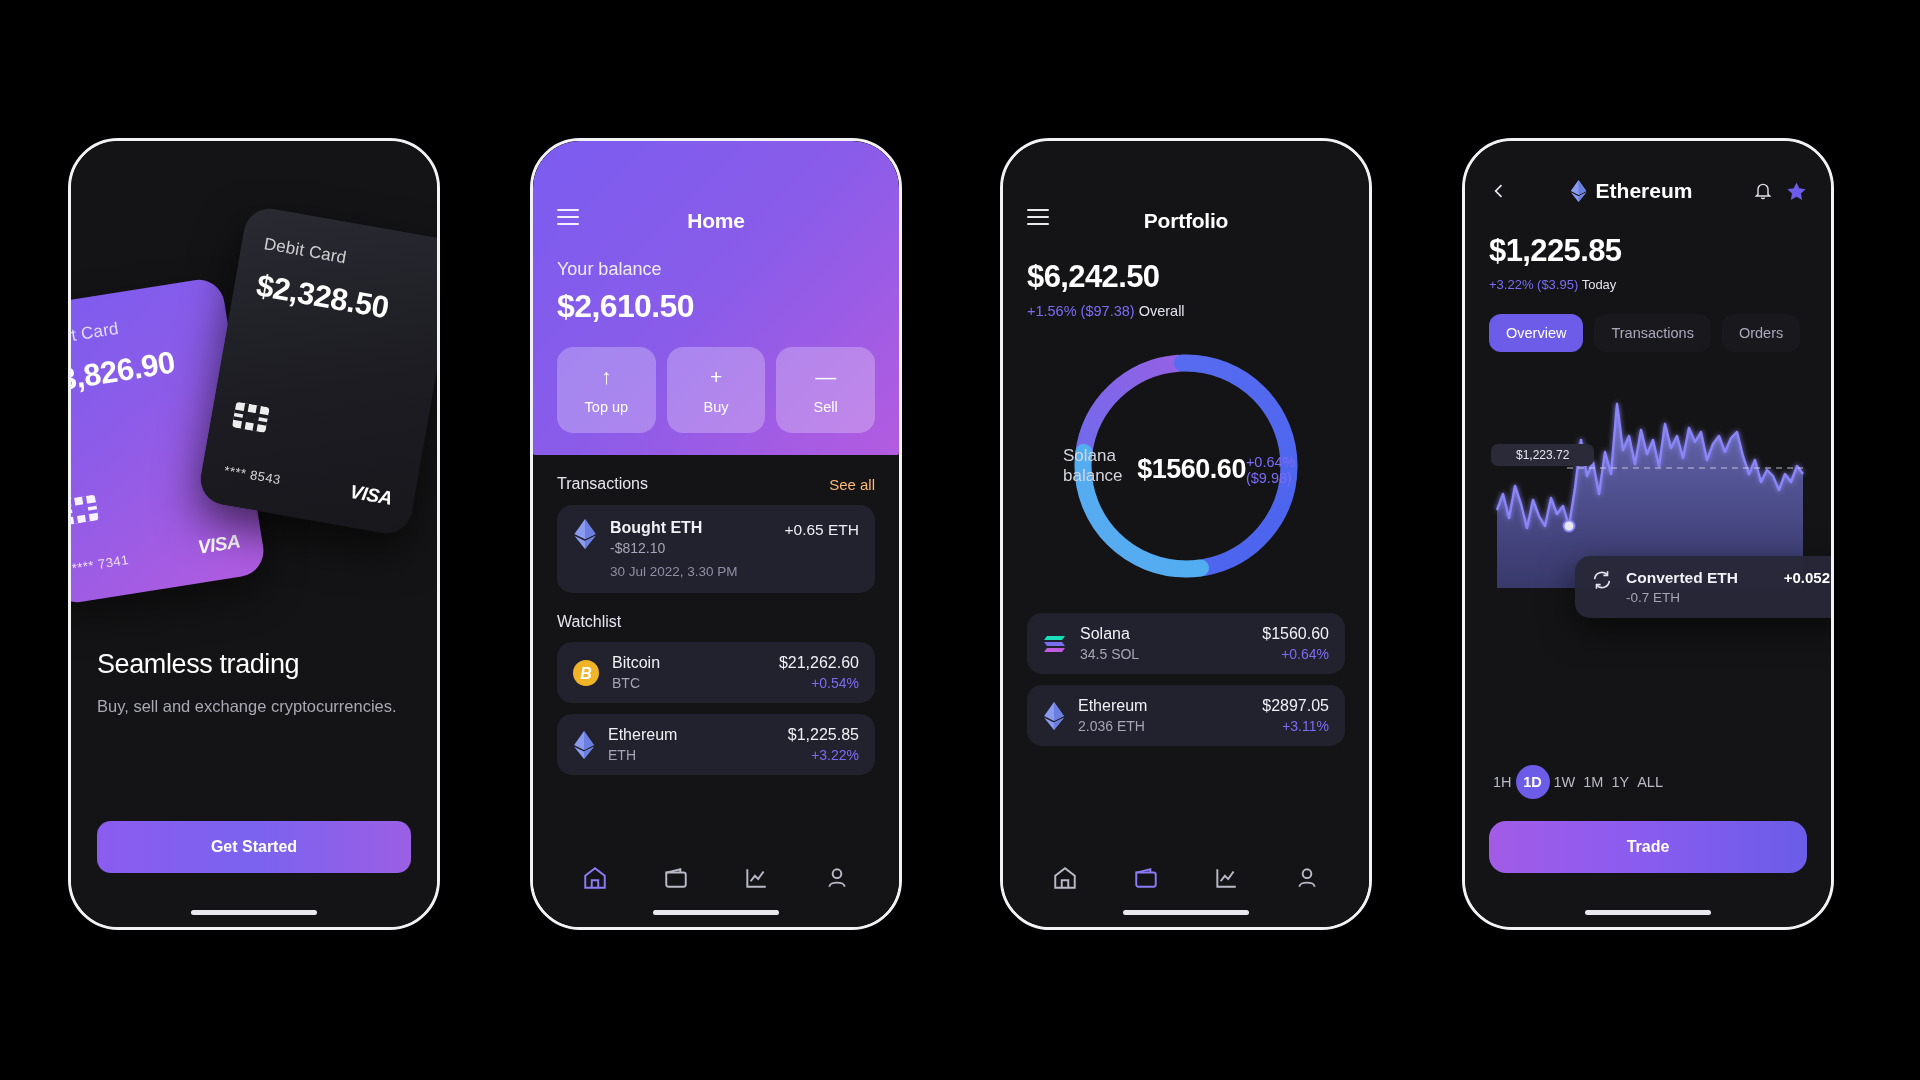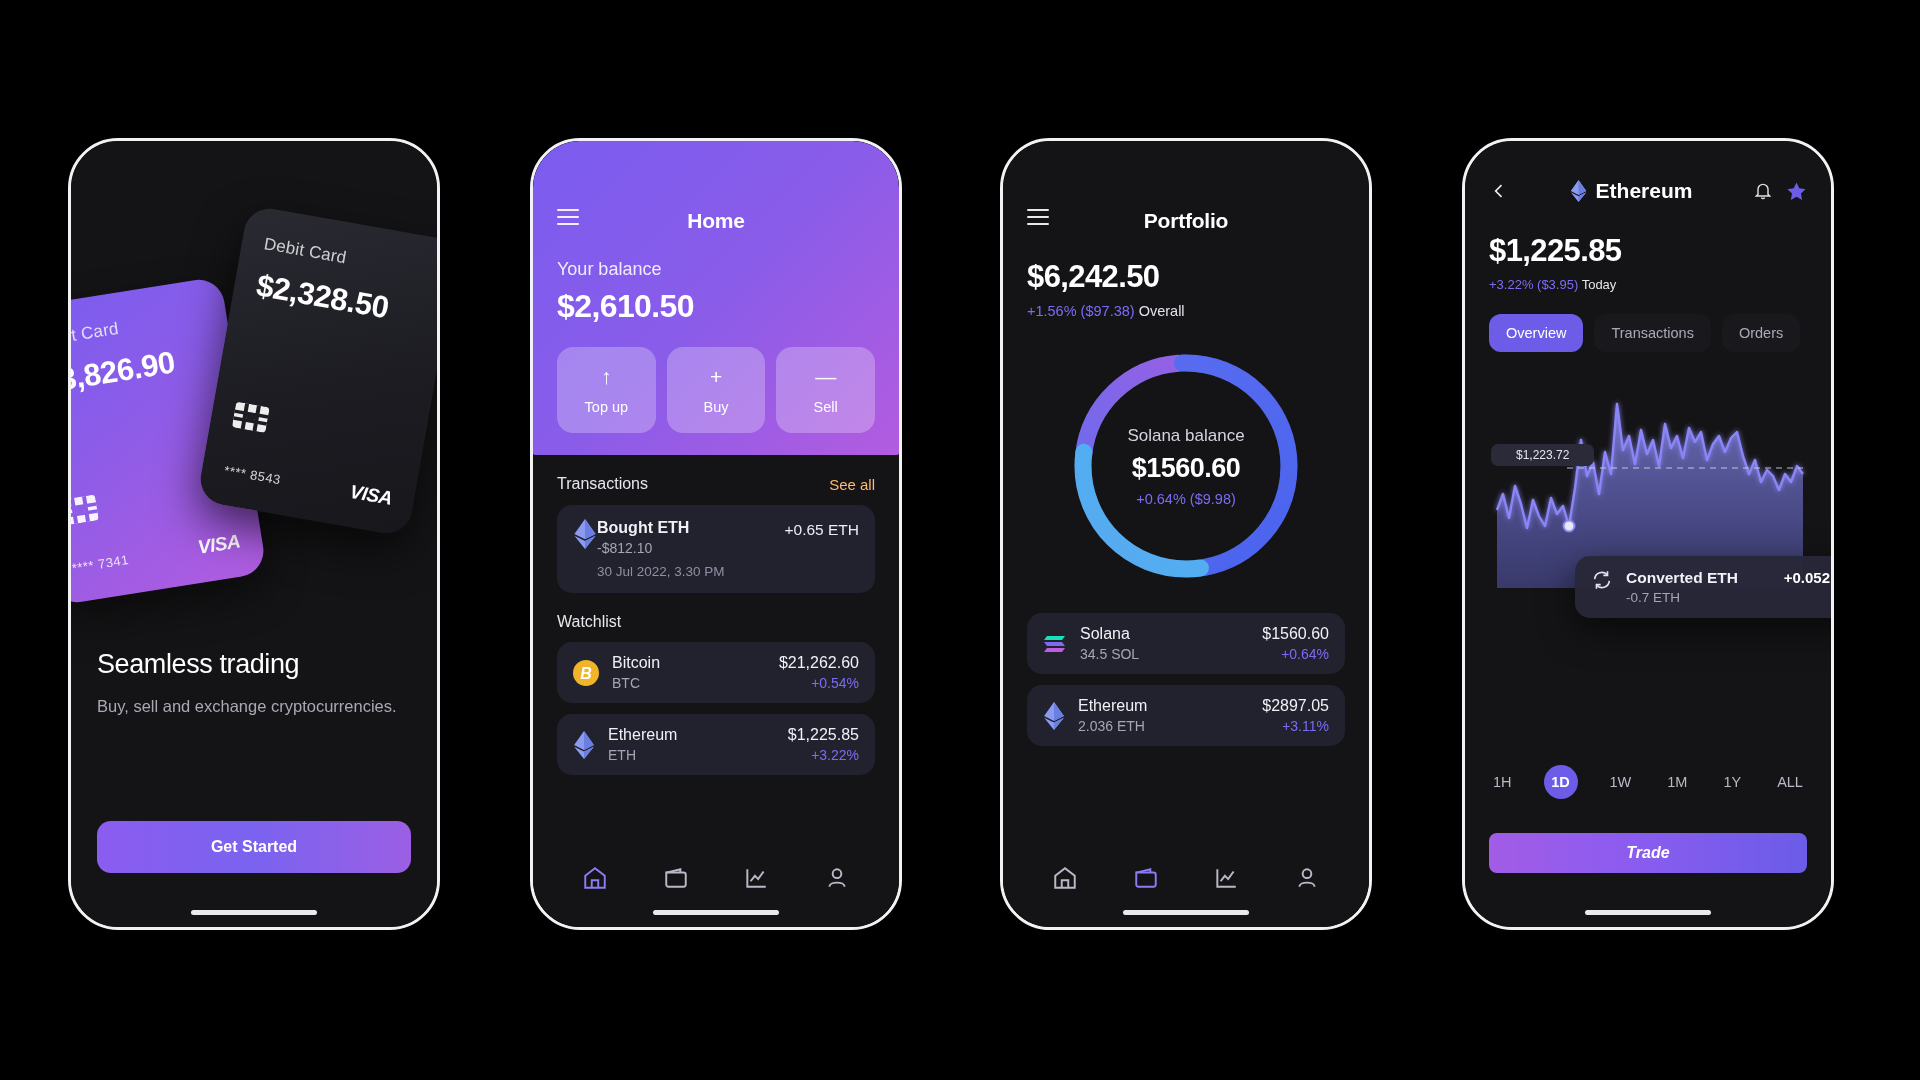--- a/index.html
+++ b/index.html
@@ -155,21 +155,21 @@
 
   .p2-body { padding: 20px 24px 0; }
   .sec-head {
     display: flex; align-items: center; justify-content: space-between;
     margin-bottom: 12px;
   }
   .sec-title { font-size: 16px; color: #e6e6ee; }
   .sec-link { font-size: 15px; color: #fdba74; cursor: pointer; }
   .tx-card {
     background: #22222e; border-radius: 15px;
-    padding: 14px 16px; display: flex; align-items: flex-start; 
+    padding: 14px 16px; display: flex; align-items: flex-start; gap: 13px;
   }
   .tx-mid { flex: 1; }
   .tx-title { font-size: 16px; font-weight: 600; color: #f0f0f6; }
   .tx-sub { font-size: 14px; color: #a5a5b6; margin-top: 3px; }
   .tx-date { font-size: 13.5px; color: #8f8fa3; margin-top: 8px; }
   .tx-amt { font-size: 15.5px; color: #ececf3; padding-top: 2px; }
 
   .wl-label { font-size: 16px; color: #e6e6ee; margin: 20px 0 11px; }
   .wl-row {
     background: #22222e; border-radius: 15px;
@@ -196,21 +196,21 @@
   .p3-total { font-size: 31px; font-weight: 700; color: #fff; margin-top: 26px; letter-spacing: -.6px;}
   .p3-chg { font-size: 14.5px; margin-top: 8px; }
   .p3-chg .pct { color: #7b6cf6; }
   .p3-chg .ov { color: #e3e3ec; }
   .donut-wrap {
     position: relative; width: 246px; height: 246px;
     margin: 24px auto 0;
   }
   .donut-center {
     position: absolute; inset: 0;
-    display: flex; flex-direction: column;
+    display: flex; flex-direction: row;
     align-items: center; justify-content: center;
   }
   .dc-label { font-size: 17px; color: #d4d4df; }
   .dc-value { font-size: 27px; font-weight: 700; color: #fff; margin-top: 7px; letter-spacing: -.5px;}
   .dc-chg { font-size: 14.5px; color: #7b6cf6; margin-top: 7px; }
   .p3-list { margin-top: 24px; }
   .p3-row {
     background: #22222e; border-radius: 15px;
     padding: 12px 16px; display: flex; align-items: center; gap: 13px;
     margin-bottom: 11px;
@@ -255,40 +255,39 @@
     padding: 13px 16px;
     display: flex; align-items: flex-start; gap: 13px;
     box-shadow: 0 12px 34px rgba(0,0,0,.55);
     z-index: 6;
   }
   .tt-mid { flex: 1; }
   .tt-title { font-size: 15.5px; font-weight: 600; color: #f0f0f6; }
   .tt-sub { font-size: 13.5px; color: #a5a5b6; margin-top: 3px; }
   .tt-amt { font-size: 15px; font-weight: 600; color: #fff; }
   .ranges {
-    position: absolute; left: 24px; right: 24px; bottom: 128px;
-    display: flex; align-items: center; justify-content: space-between;
+    position: absolute; left: 24px; right: 16px; bottom: 128px;
+    display: flex; align-items: center; 
   }
   .range {
     font-size: 14.5px; color: #b9b9c8; cursor: pointer;
     padding: 7px 4px;
   }
   .range.on {
     background: #6c5ce8; color: #fff;
     width: 34px; height: 34px; border-radius: 50%;
     display: flex; align-items: center; justify-content: center;
     padding: 0; font-weight: 600;
   }
   .trade-btn {
     position: absolute; left: 24px; right: 24px; bottom: 54px;
-    height: 40px; border-radius: 8px; border: none; cursor: pointer;
+    height: 52px; border-radius: 17px; border: none; cursor: pointer;
     background: linear-gradient(90deg, #a25ce6 0%, #8b5cf0 45%, #6b5ce8 100%);
     color: #fff; font-size: 16px; font-weight: 600;
     font-family: "Liberation Sans", sans-serif;
-    font-style: italic;
   }
 </style>
 </head>
 <body>
 
 <div class="stage">
 
   <div class="phone" id="phone1">
     <div class="screen">
 

